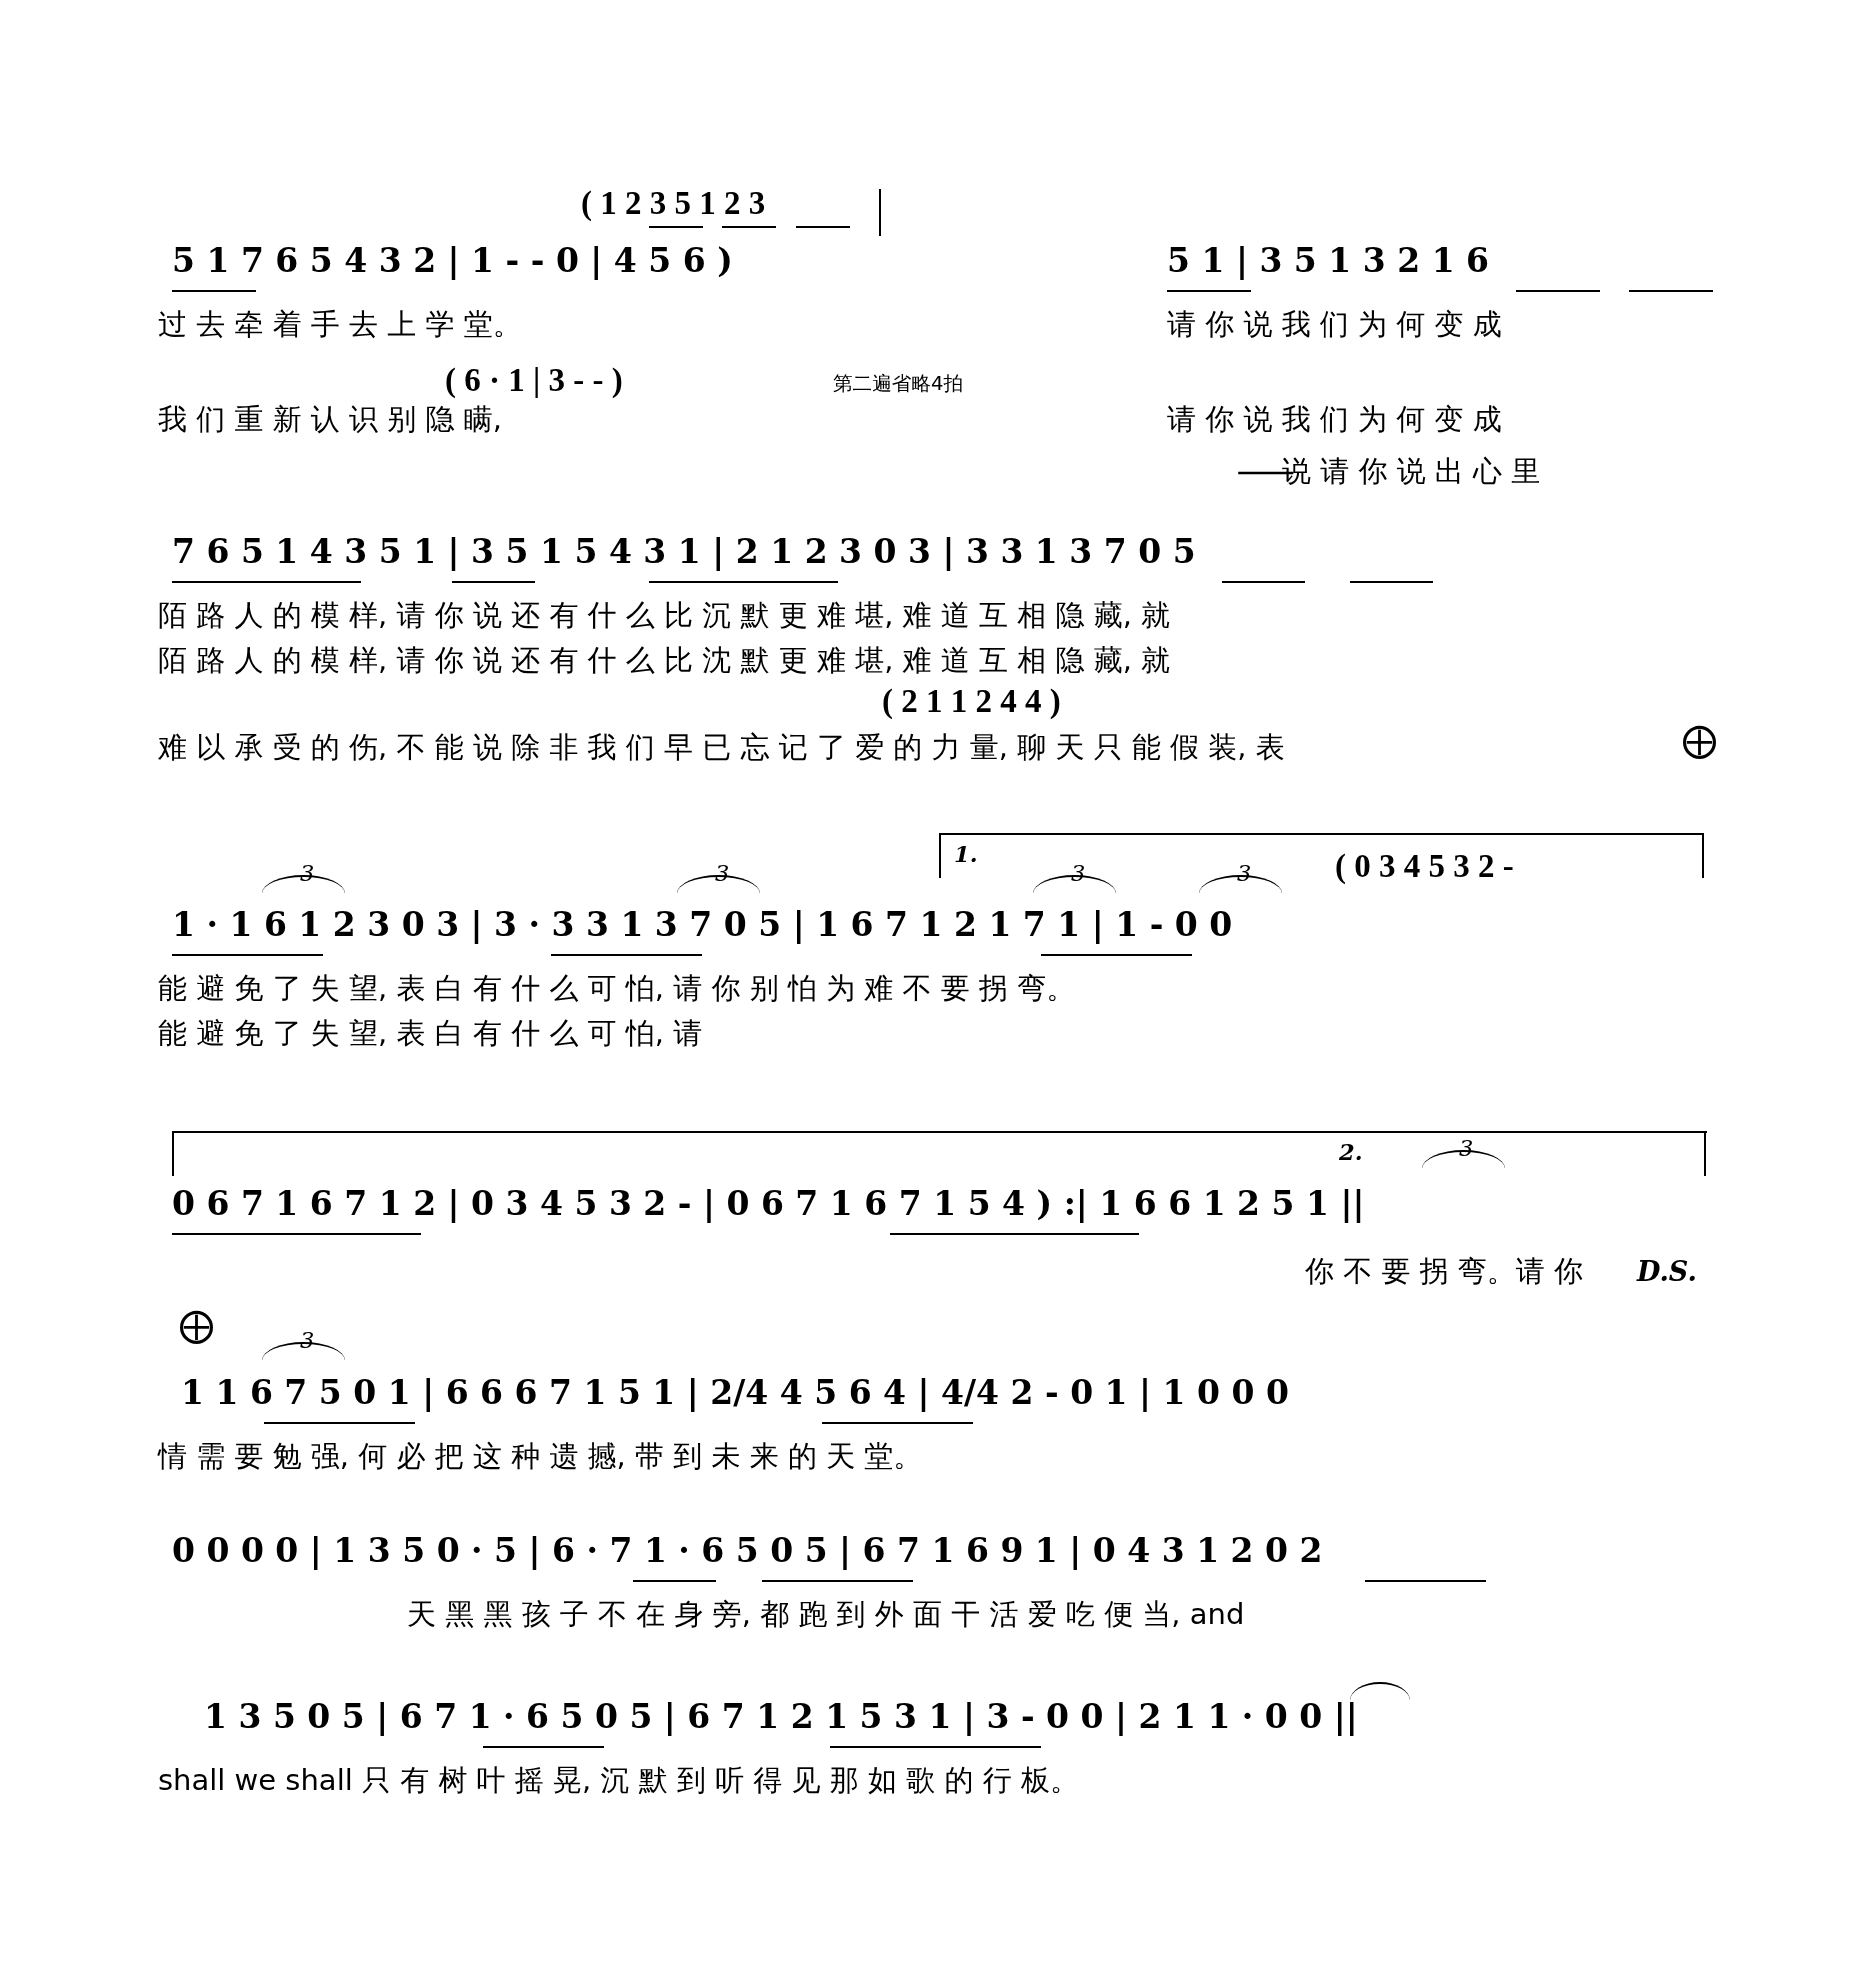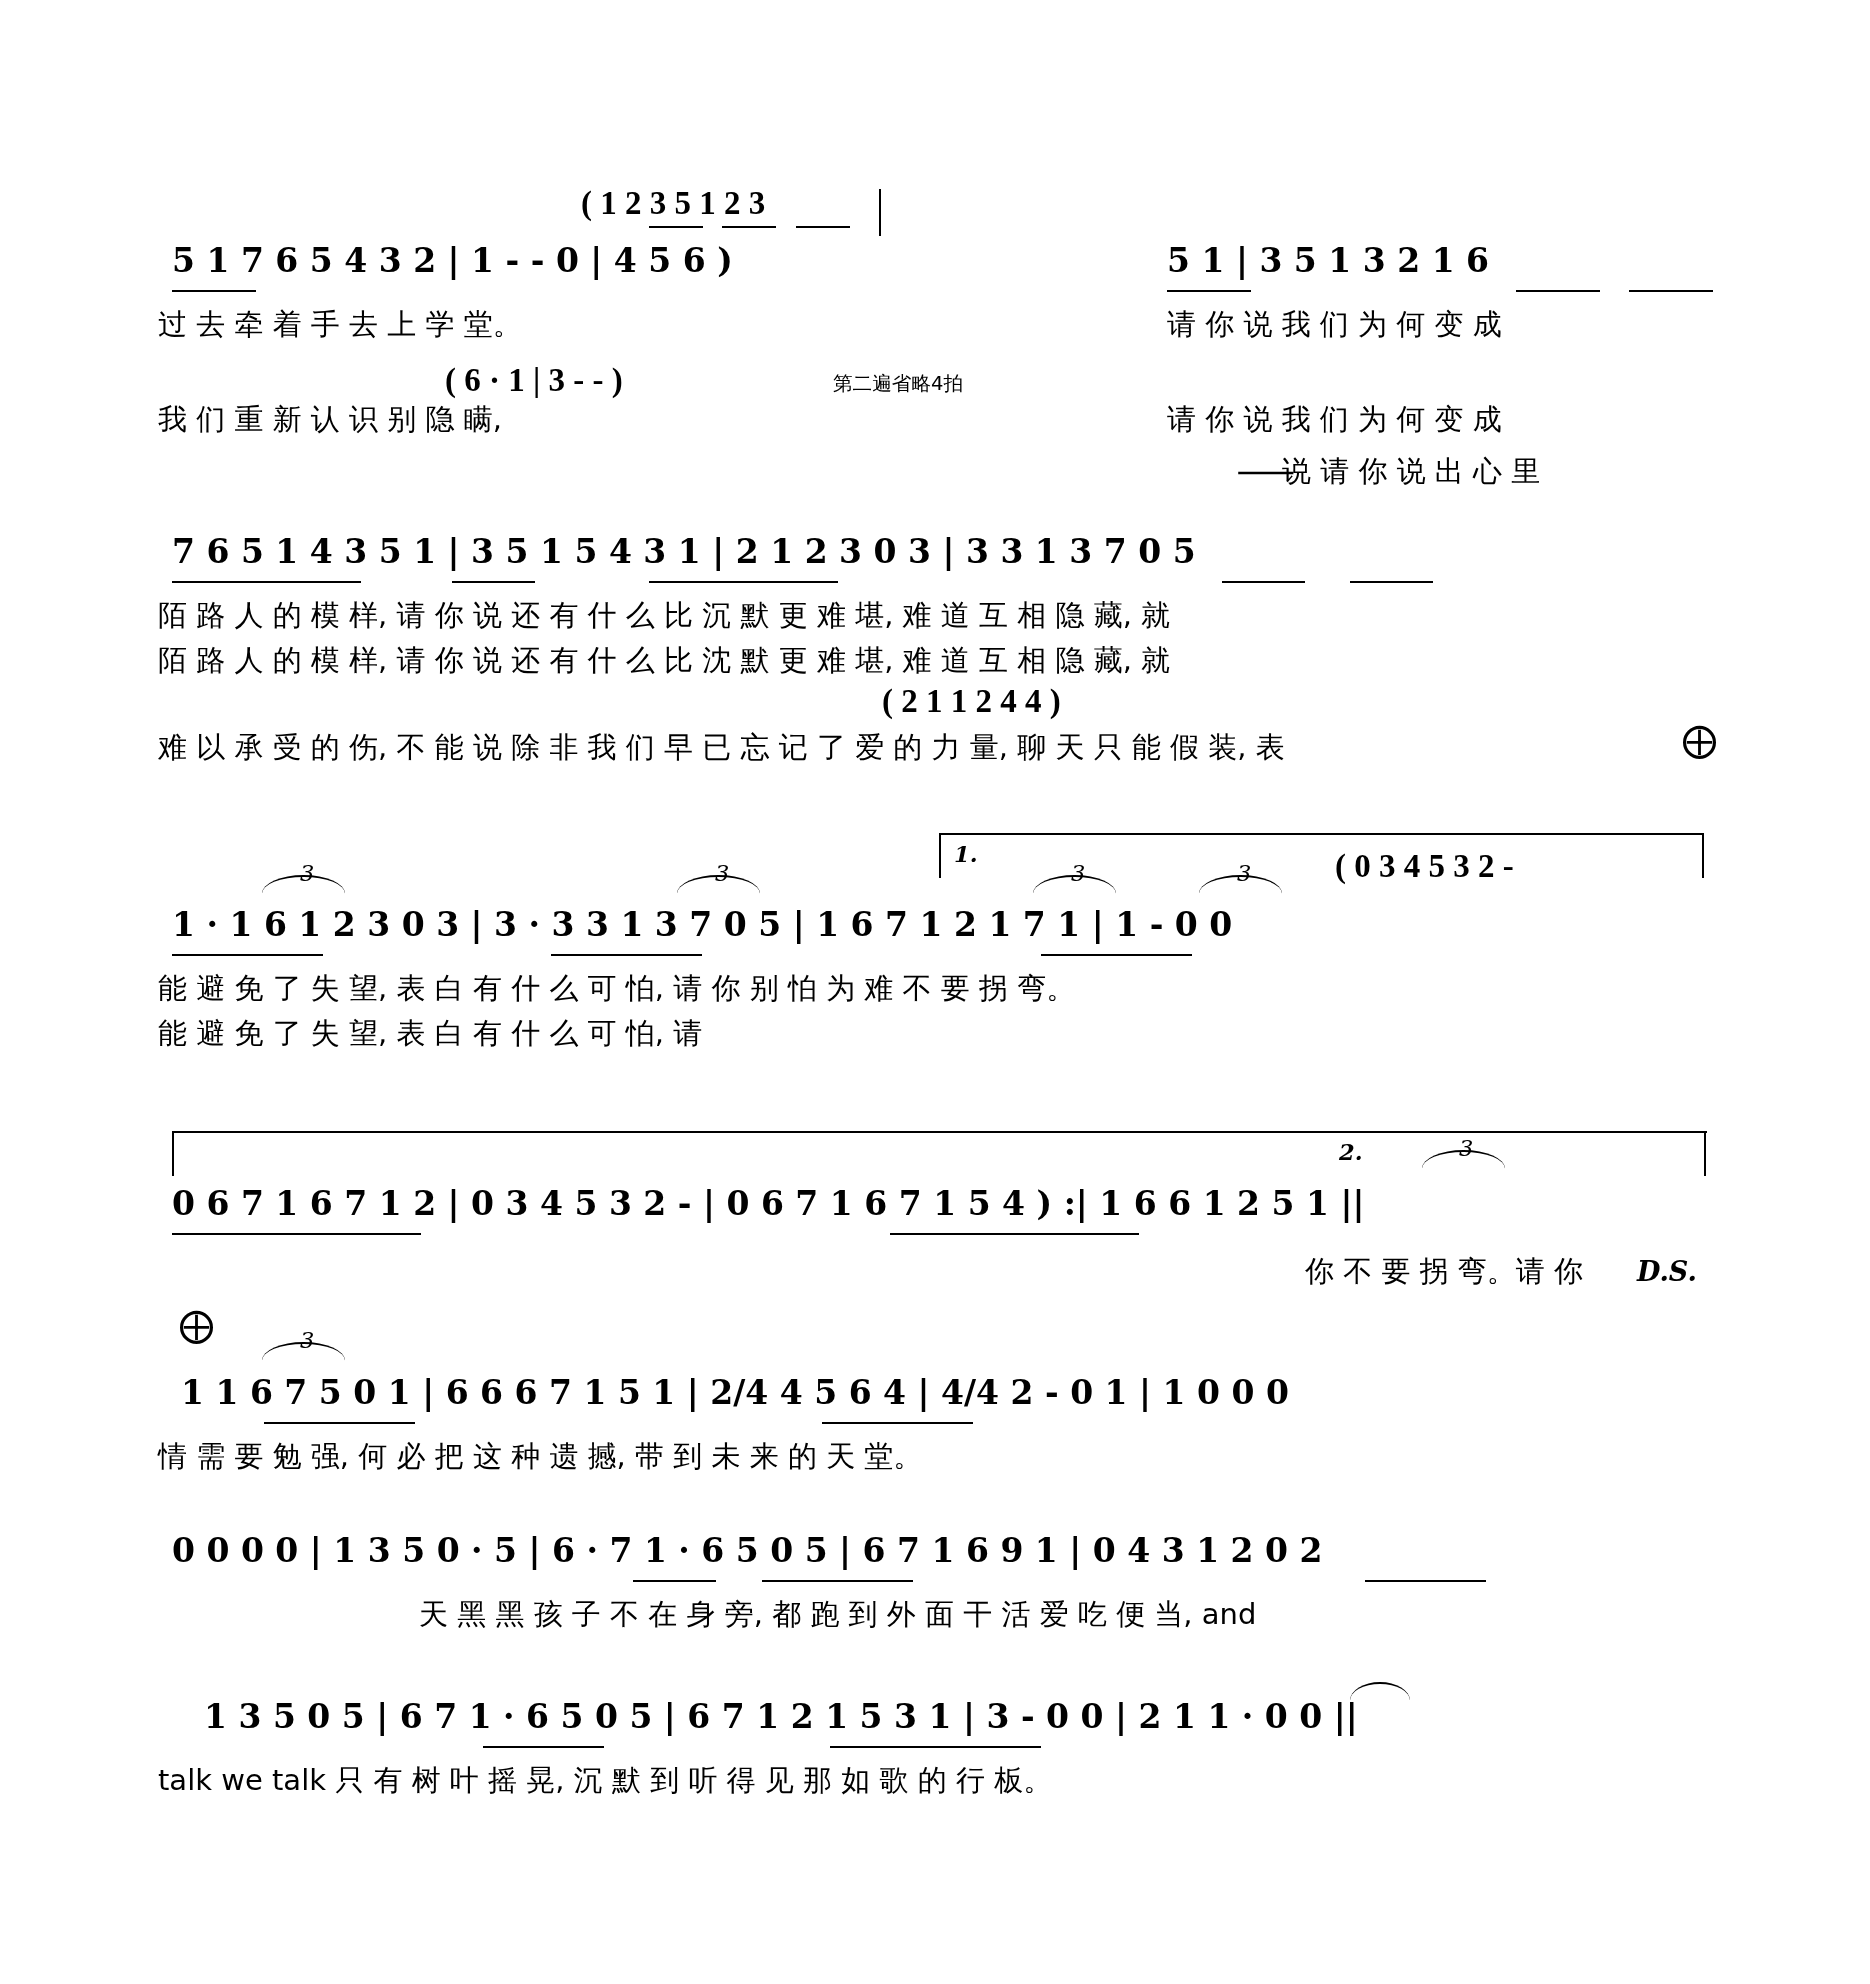--- a/index.html
+++ b/index.html
@@ -211,26 +211,26 @@
 
     <div class="lyric-line" style="left:158px; top:1437px;">情 需 要 勉 强,  何 必 把 这 种 遗 撼, 带 到 未 来  的    天  堂。</div>
   </div>
 
   <div class="system" style="top:0;">
     <div class="notes-line" style="left:172px; top:1531px;">0 0 0 0 | 1 3 5 0 · 5 | 6 · 7 1 · 6 5  0 5 | 6 7 1 6 9 1 | 0 4 3 1 2  0 2</div>
     <div class="hline" style="left:633px; top:1580px; width:83px;"></div>
     <div class="hline" style="left:762px; top:1580px; width:151px;"></div>
     <div class="hline" style="left:1365px; top:1580px; width:121px;"></div>
 
-    <div class="lyric-line" style="left:407px; top:1595px;margin-left:12px;">天 黑 黑  孩 子 不 在 身 旁,  都 跑 到 外 面 干 活  爱 吃 便 当,  and</div>
+    <div class="lyric-line" style="left:407px; top:1595px;">天 黑 黑  孩 子 不 在 身 旁,  都 跑 到 外 面 干 活  爱 吃 便 当,  and</div>
   </div>
 
   <div class="system" style="top:0;">
     <div class="arc" style="left:1350px; top:1682px; width:60px;"></div>
     <div class="notes-line" style="left:204px; top:1697px;">1  3  5  0 5 | 6 7 1 · 6 5  0 5 | 6 7 1 2 1 5 3 1 | 3 - 0 0 | 2 1 1 ·  0 0 ||</div>
     <div class="hline" style="left:483px; top:1746px; width:121px;"></div>
     <div class="hline" style="left:830px; top:1746px; width:211px;"></div>
 
-    <div class="lyric-line" style="left:158px; top:1761px;">talk we talk  只 有 树 叶 摇 晃,  沉  默 到 听 得 见 那 如 歌  的     行  板。</div>
+    <div class="lyric-line" style="left:158px; top:1761px;">shall we shall  只 有 树 叶 摇 晃,  沉  默 到 听 得 见 那 如 歌  的     行  板。</div>
   </div>
 
 </div>
 
 
 </body></html>

